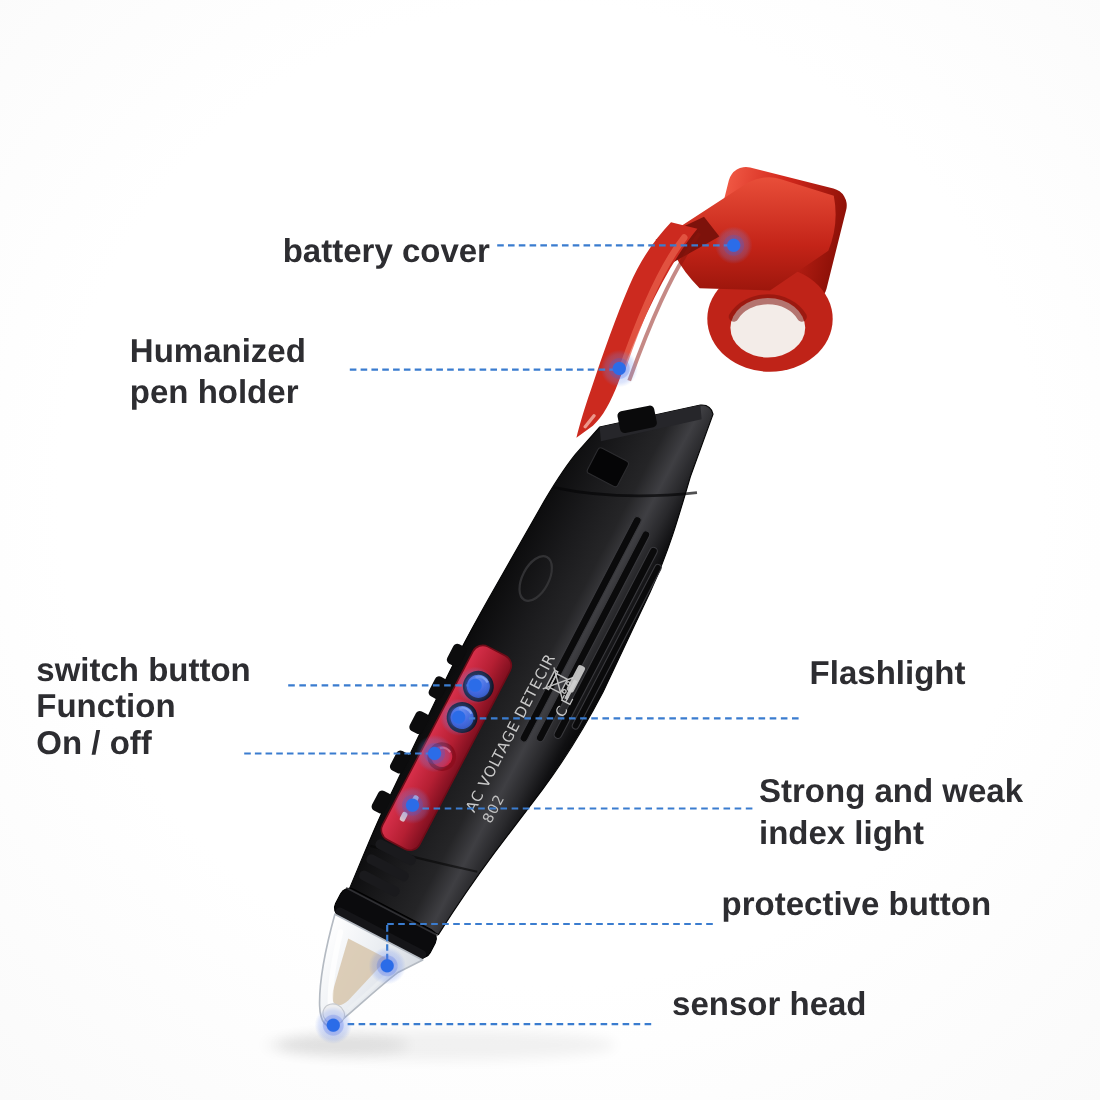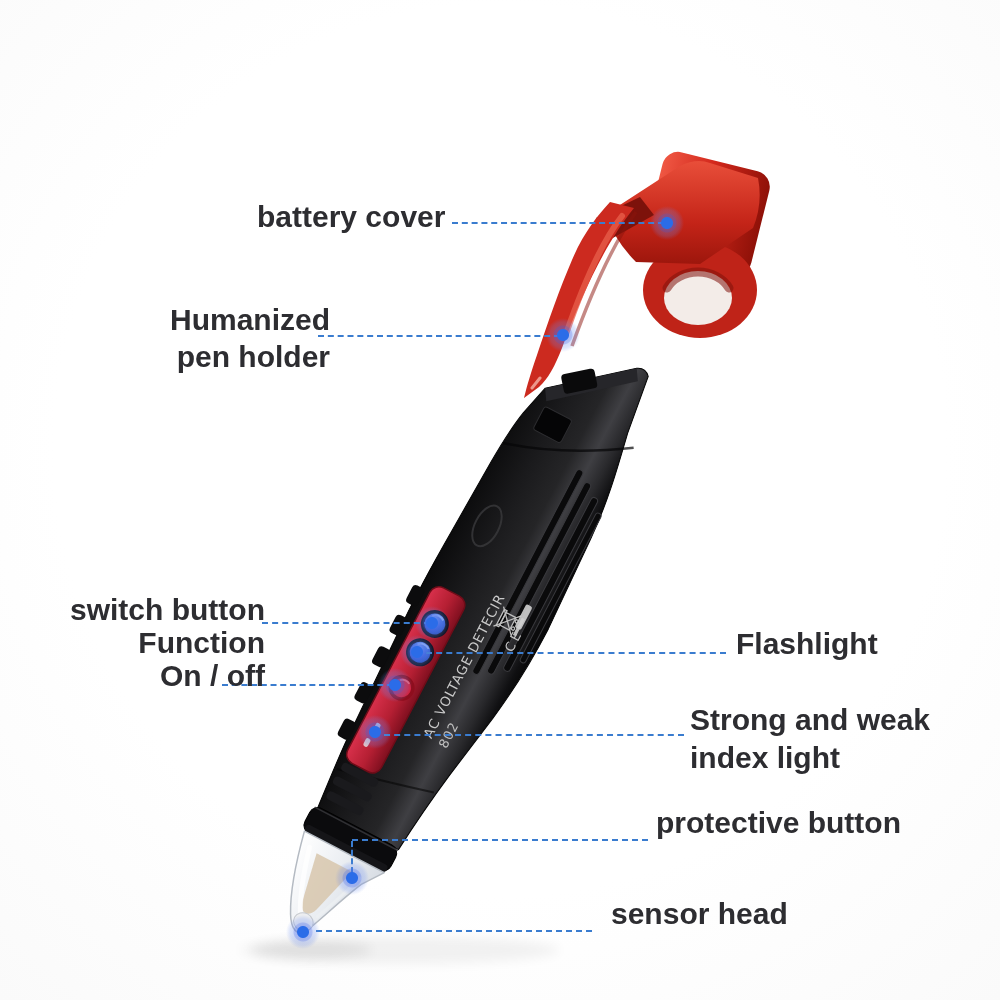--- a/index.html
+++ b/index.html
@@ -12,21 +12,21 @@
   .lbl .ln{display:block;}
   .leader{position:absolute;height:0;border-top:2px dashed #3a7ccf;}
   .leader-v{position:absolute;width:0;border-left:2px dashed #3a7ccf;}
   .dot{position:absolute;width:36px;height:36px;margin-left:-18px;margin-top:-18px;
        border-radius:50%;
        background:radial-gradient(circle,
          #2b6ce8 0px,#2b6ce8 5.5px,
          rgba(80,115,235,0.50) 6.5px,rgba(80,115,235,0.45) 9px,
          rgba(105,140,240,0.28) 10px,rgba(105,140,240,0.22) 13px,
          rgba(130,160,245,0.0) 17px);}
-  .center{text-align:right;}
+  .center{text-align:left;}
 </style>
 </head>
 <body>
 
 <div id="stage">
 
   <svg width="1000" height="1000" viewBox="0 0 1000 1000">
     <defs>
       <linearGradient id="gBody" gradientUnits="userSpaceOnUse" x1="-55" y1="0" x2="78" y2="0">
         <stop offset="0" stop-color="#0b0b0c"></stop>
@@ -189,36 +189,36 @@
 
   <div class="dot" style="left:667px;top:223px;"></div>
   <div class="dot" style="left:563px;top:335px;"></div>
   <div class="dot" style="left:432px;top:623px;"></div>
   <div class="dot" style="left:417px;top:652px;"></div>
   <div class="dot" style="left:395px;top:685px;"></div>
   <div class="dot" style="left:375px;top:732px;"></div>
   <div class="dot" style="left:352px;top:878px;"></div>
   <div class="dot" style="left:303px;top:932px;"></div>
 
-  <div class="lbl" style="left:257px;top:200px;">
+  <div class="lbl" style="left:257px;top:212px;">
     <span class="ln">battery cover</span>
   </div>
 
   <div class="lbl center" style="left:118px;top:301px;width:212px;line-height:37px;">
     <span class="ln">Humanized</span>
     <span class="ln">pen holder</span>
   </div>
 
   <div class="lbl center" style="left:33px;top:593px;width:232px;line-height:33px;">
     <span class="ln">switch button</span>
     <span class="ln">Function</span>
     <span class="ln">On / off</span>
   </div>
 
-  <div class="lbl" style="left:736px;top:627px;">
+  <div class="lbl" style="left:736px;top:596px;">
     <span class="ln">Flashlight</span>
   </div>
 
   <div class="lbl" style="left:690px;top:701px;line-height:38px;">
     <span class="ln">Strong and weak</span>
     <span class="ln">index light</span>
   </div>
 
   <div class="lbl" style="left:656px;top:804px;line-height:38px;">
     <span class="ln">protective button</span>

